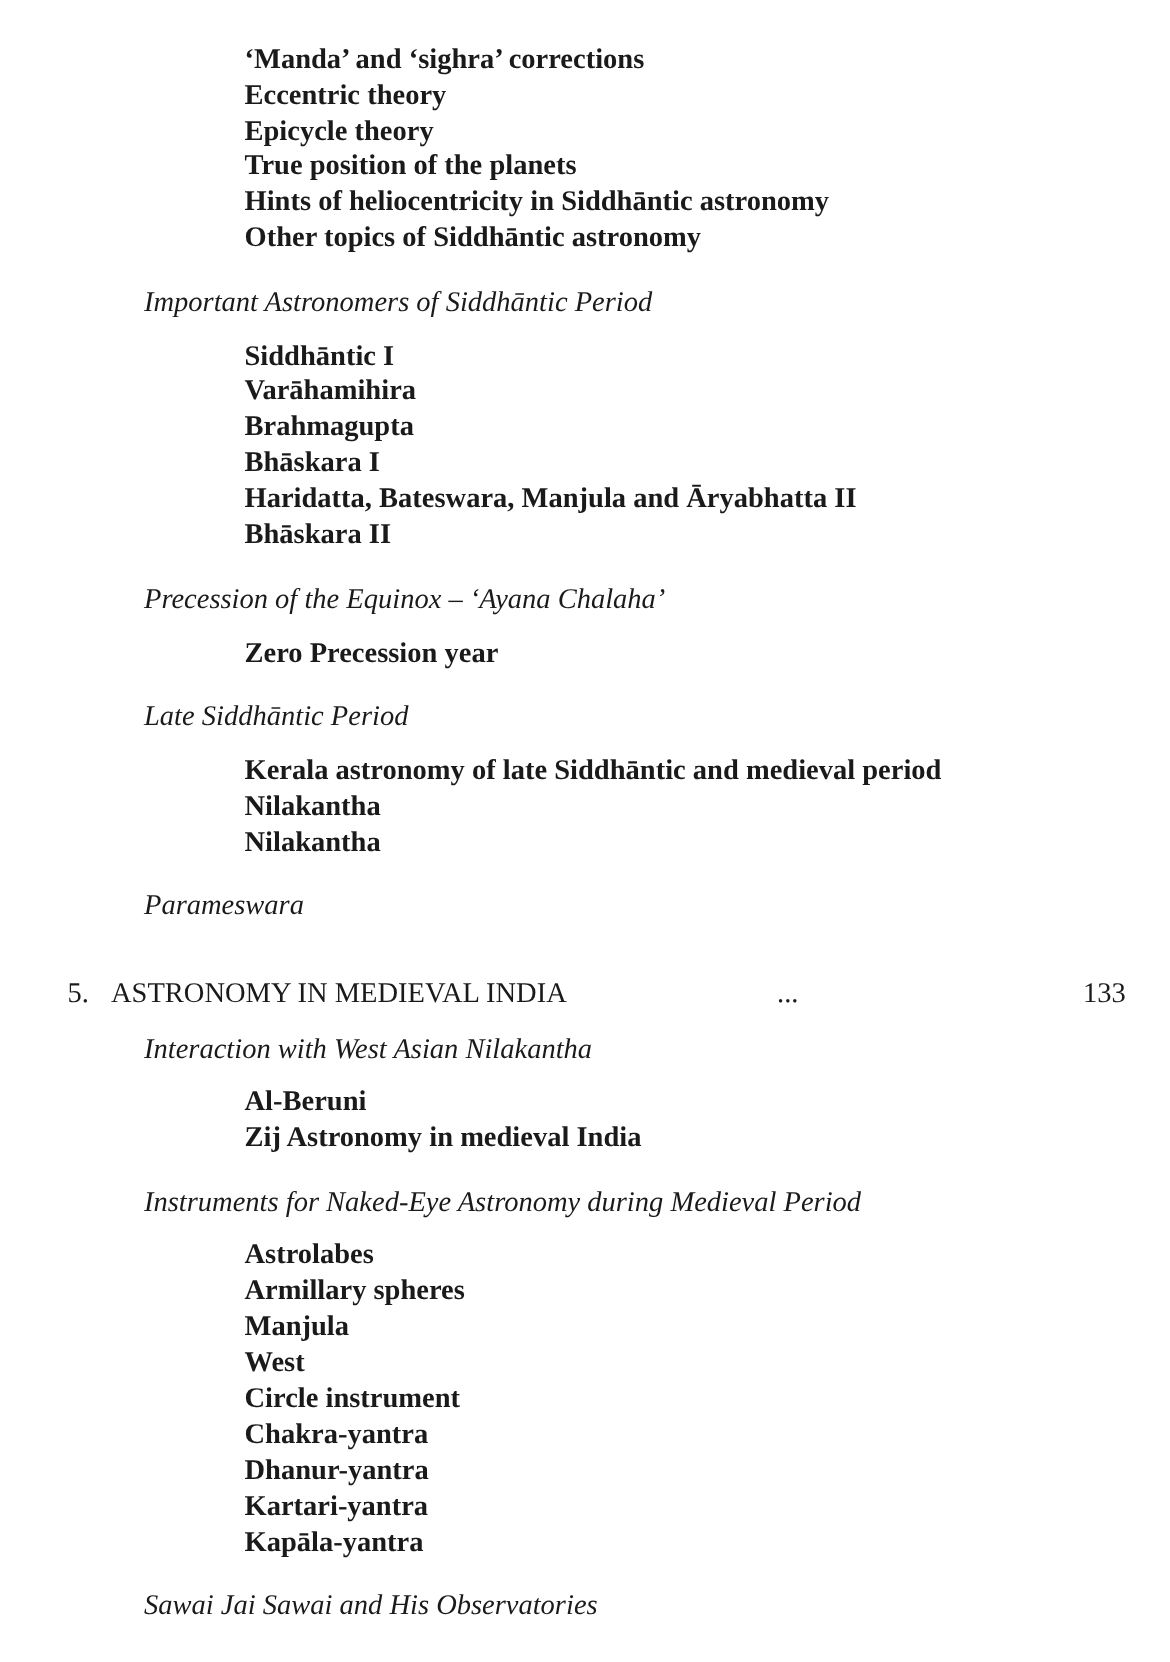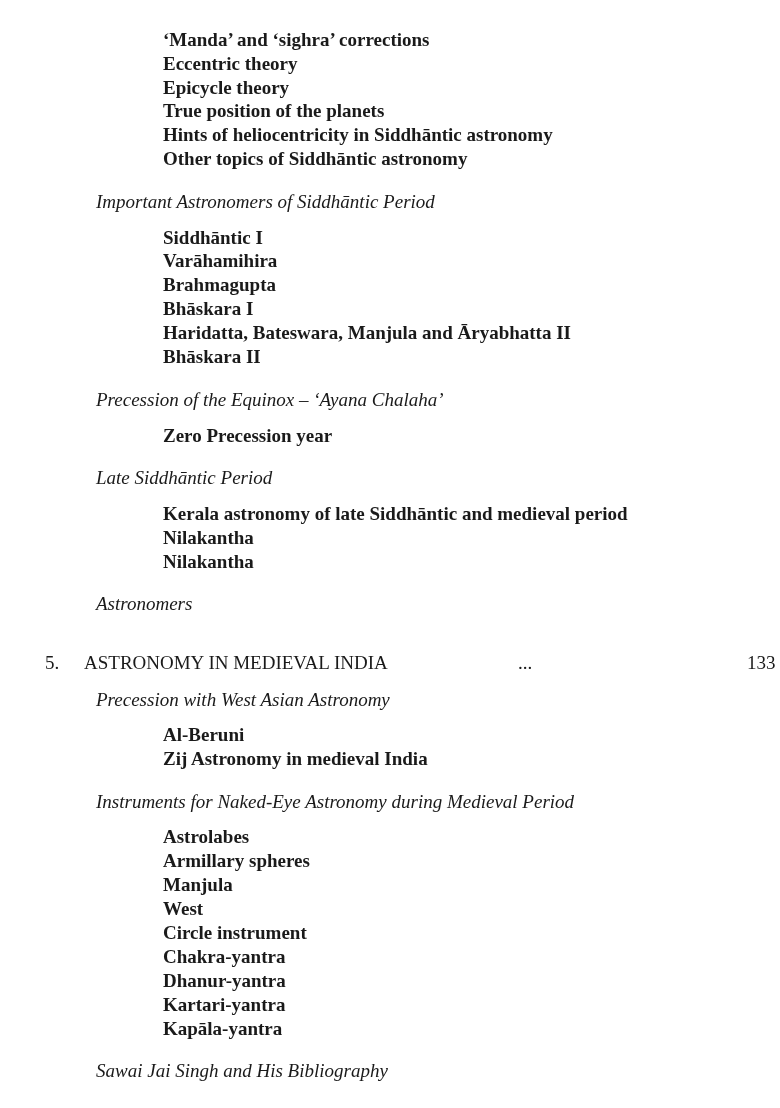--- a/index.html
+++ b/index.html
@@ -8,23 +8,23 @@
     font-family: "Liberation Serif", "DejaVu Serif", serif;
     color: #1a1a1a;
   }
   .line {
     position: absolute; white-space: nowrap;
     font-size: 19px; line-height: 24px;
   }
   .item { left: 163px; font-weight: bold; }
   .heading { left: 96px; font-style: italic; }
   .chapter-num { left: 45px; }
-  .chapter-title { left: 84px; }
+  .chapter-title { left: 74px; }
   .chapter-dots { left: 518px; }
-  .chapter-page { left: 722px; margin-left: 25px; }
+  .chapter-page { left: 722px; }
 </style>
 </head>
 <body>
 
 <div>
 
   <div class="line item" style="top:28px">‘Manda’ and ‘sighra’ corrections</div>
   <div class="line item" style="top:52px">Eccentric theory</div>
   <div class="line item" style="top:76px">Epicycle theory</div>
   <div class="line item" style="top:99px">True position of the planets</div>
@@ -40,38 +40,38 @@
   <div class="line item" style="top:345px">Bhāskara II</div>
 
   <div class="line heading" style="top:388px">Precession of the Equinox – ‘Ayana Chalaha’</div>
   <div class="line item" style="top:424px">Zero Precession year</div>
 
   <div class="line heading" style="top:466px">Late Siddhāntic Period</div>
   <div class="line item" style="top:502px">Kerala astronomy of late Siddhāntic and medieval period</div>
   <div class="line item" style="top:526px">Nilakantha</div>
   <div class="line item" style="top:550px">Nilakantha</div>
 
-  <div class="line heading" style="top:592px">Astronomers</div>
+  <div class="line heading" style="top:592px">Parameswara</div>
 
   <div>
     <div class="line chapter-num" style="top:651px">5.</div>
     <div class="line chapter-title" style="top:651px">ASTRONOMY IN MEDIEVAL INDIA</div>
     <div class="line chapter-dots" style="top:651px">...</div>
     <div class="line chapter-page" style="top:651px">133</div>
   </div>
 
-  <div class="line heading" style="top:688px">Precession with West Asian Astronomy</div>
+  <div class="line heading" style="top:688px">Interaction with West Asian Nilakantha</div>
   <div class="line item" style="top:723px">Al-Beruni</div>
   <div class="line item" style="top:747px">Zij Astronomy in medieval India</div>
 
   <div class="line heading" style="top:790px">Instruments for Naked-Eye Astronomy during Medieval Period</div>
   <div class="line item" style="top:825px">Astrolabes</div>
   <div class="line item" style="top:849px">Armillary spheres</div>
   <div class="line item" style="top:873px">Manjula</div>
   <div class="line item" style="top:897px">West</div>
   <div class="line item" style="top:921px">Circle instrument</div>
   <div class="line item" style="top:945px">Chakra-yantra</div>
   <div class="line item" style="top:969px">Dhanur-yantra</div>
   <div class="line item" style="top:993px">Kartari-yantra</div>
   <div class="line item" style="top:1017px">Kapāla-yantra</div>
 
-  <div class="line heading" style="top:1059px">Sawai Jai Singh and His Bibliography</div>
+  <div class="line heading" style="top:1059px">Sawai Jai Sawai and His Observatories</div>
 </div>
 
 </body></html>

